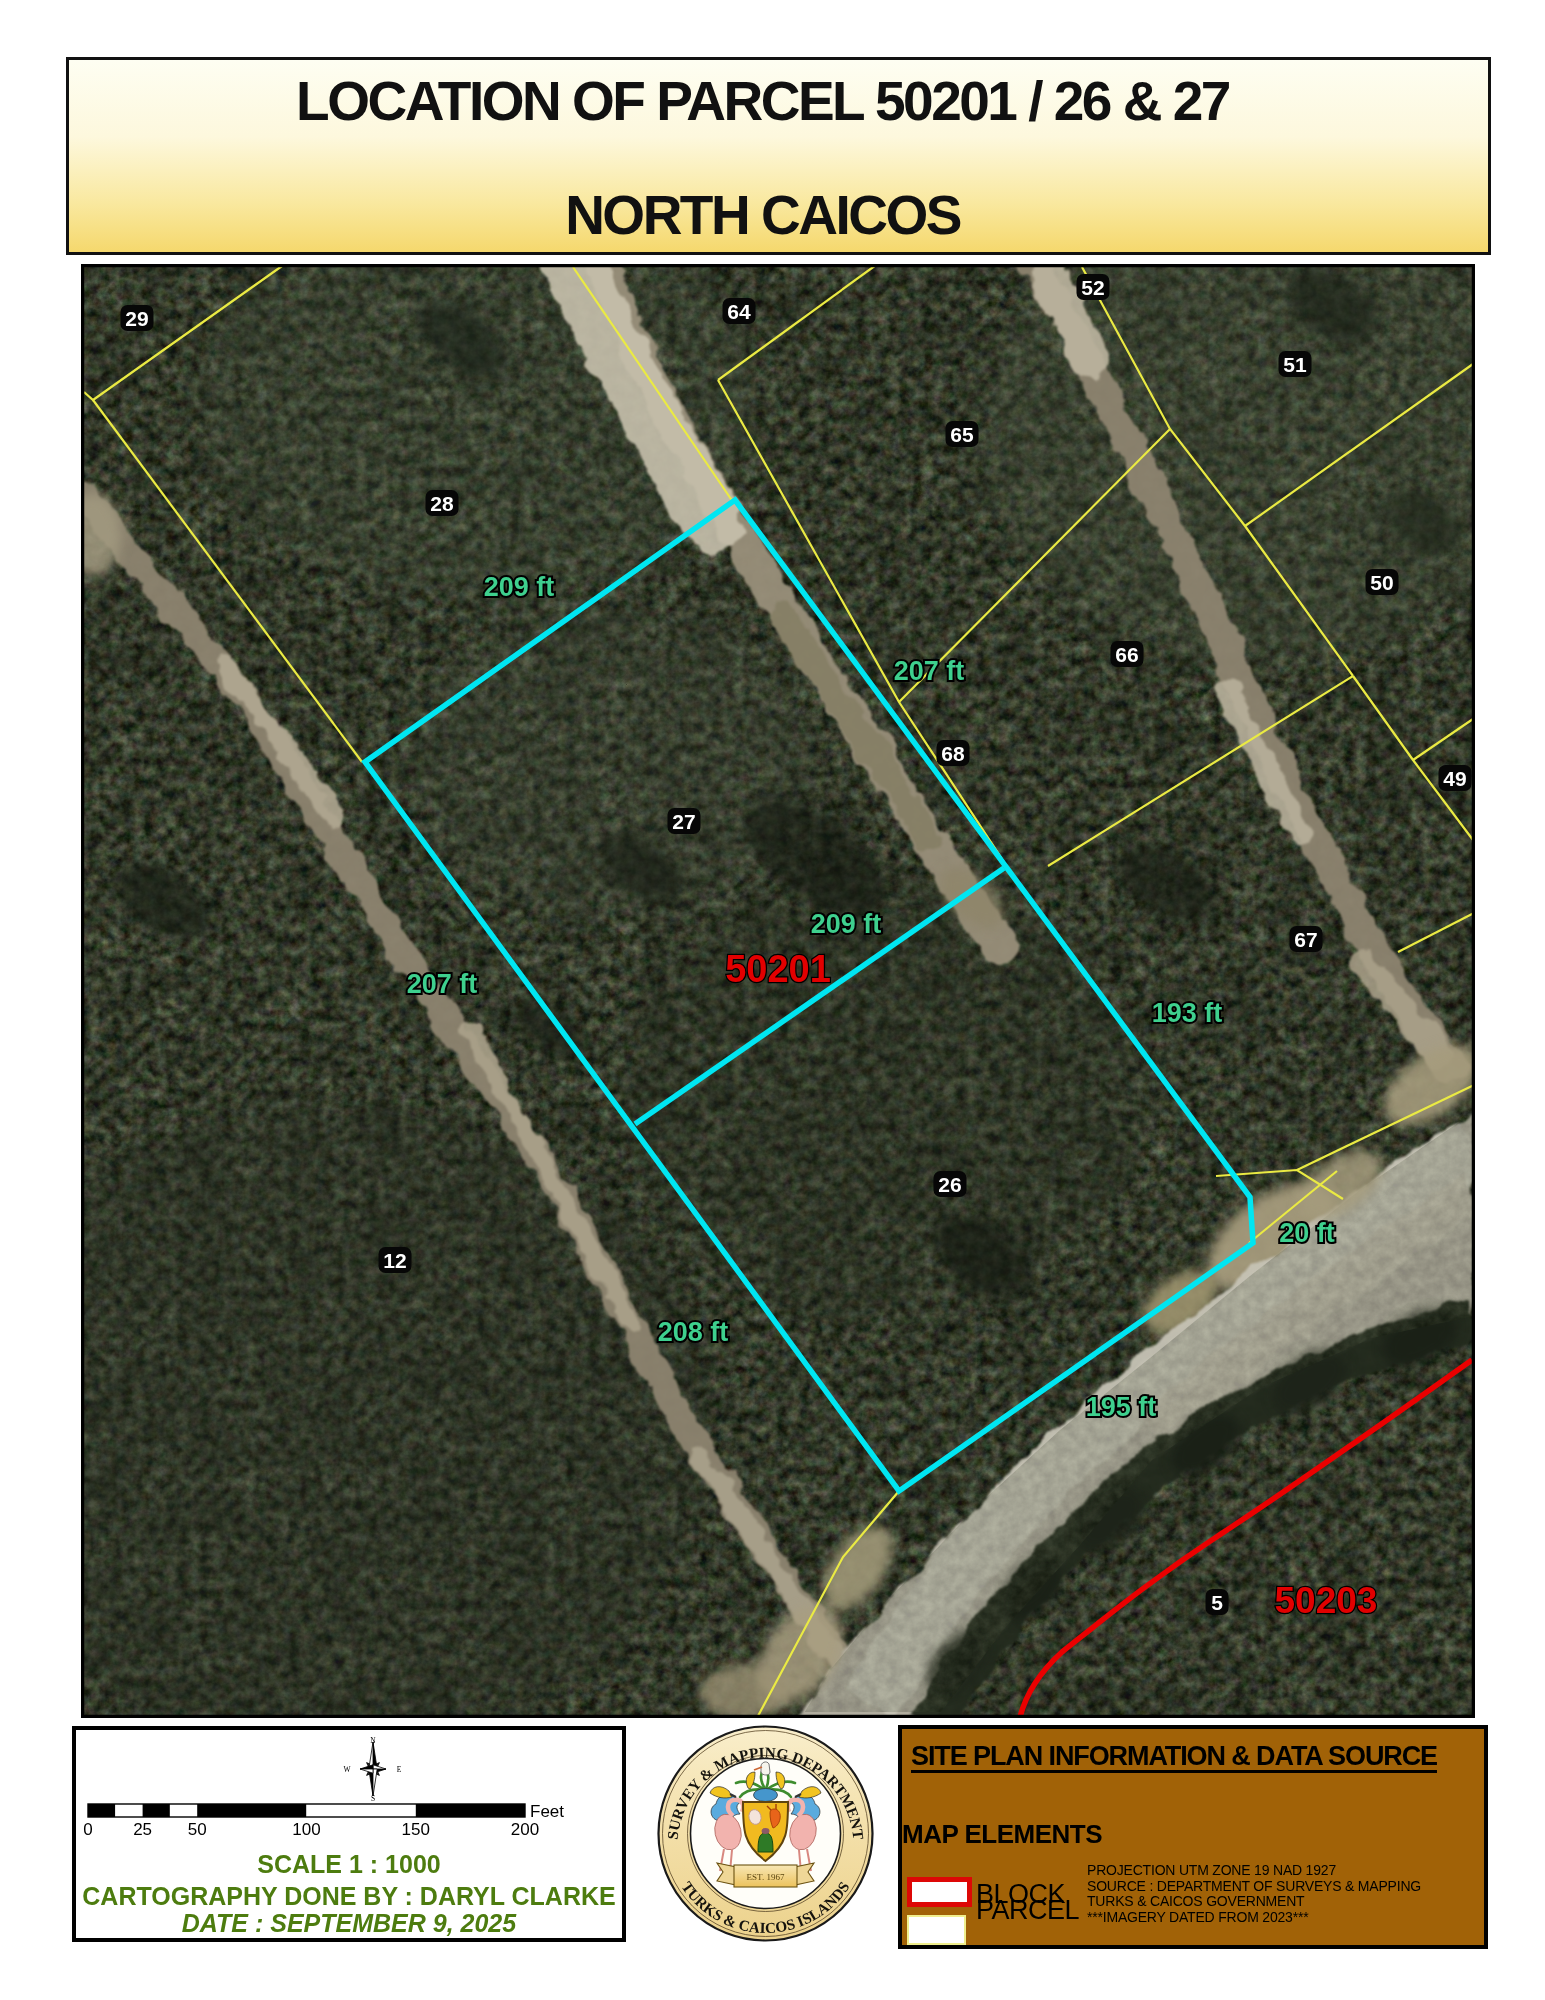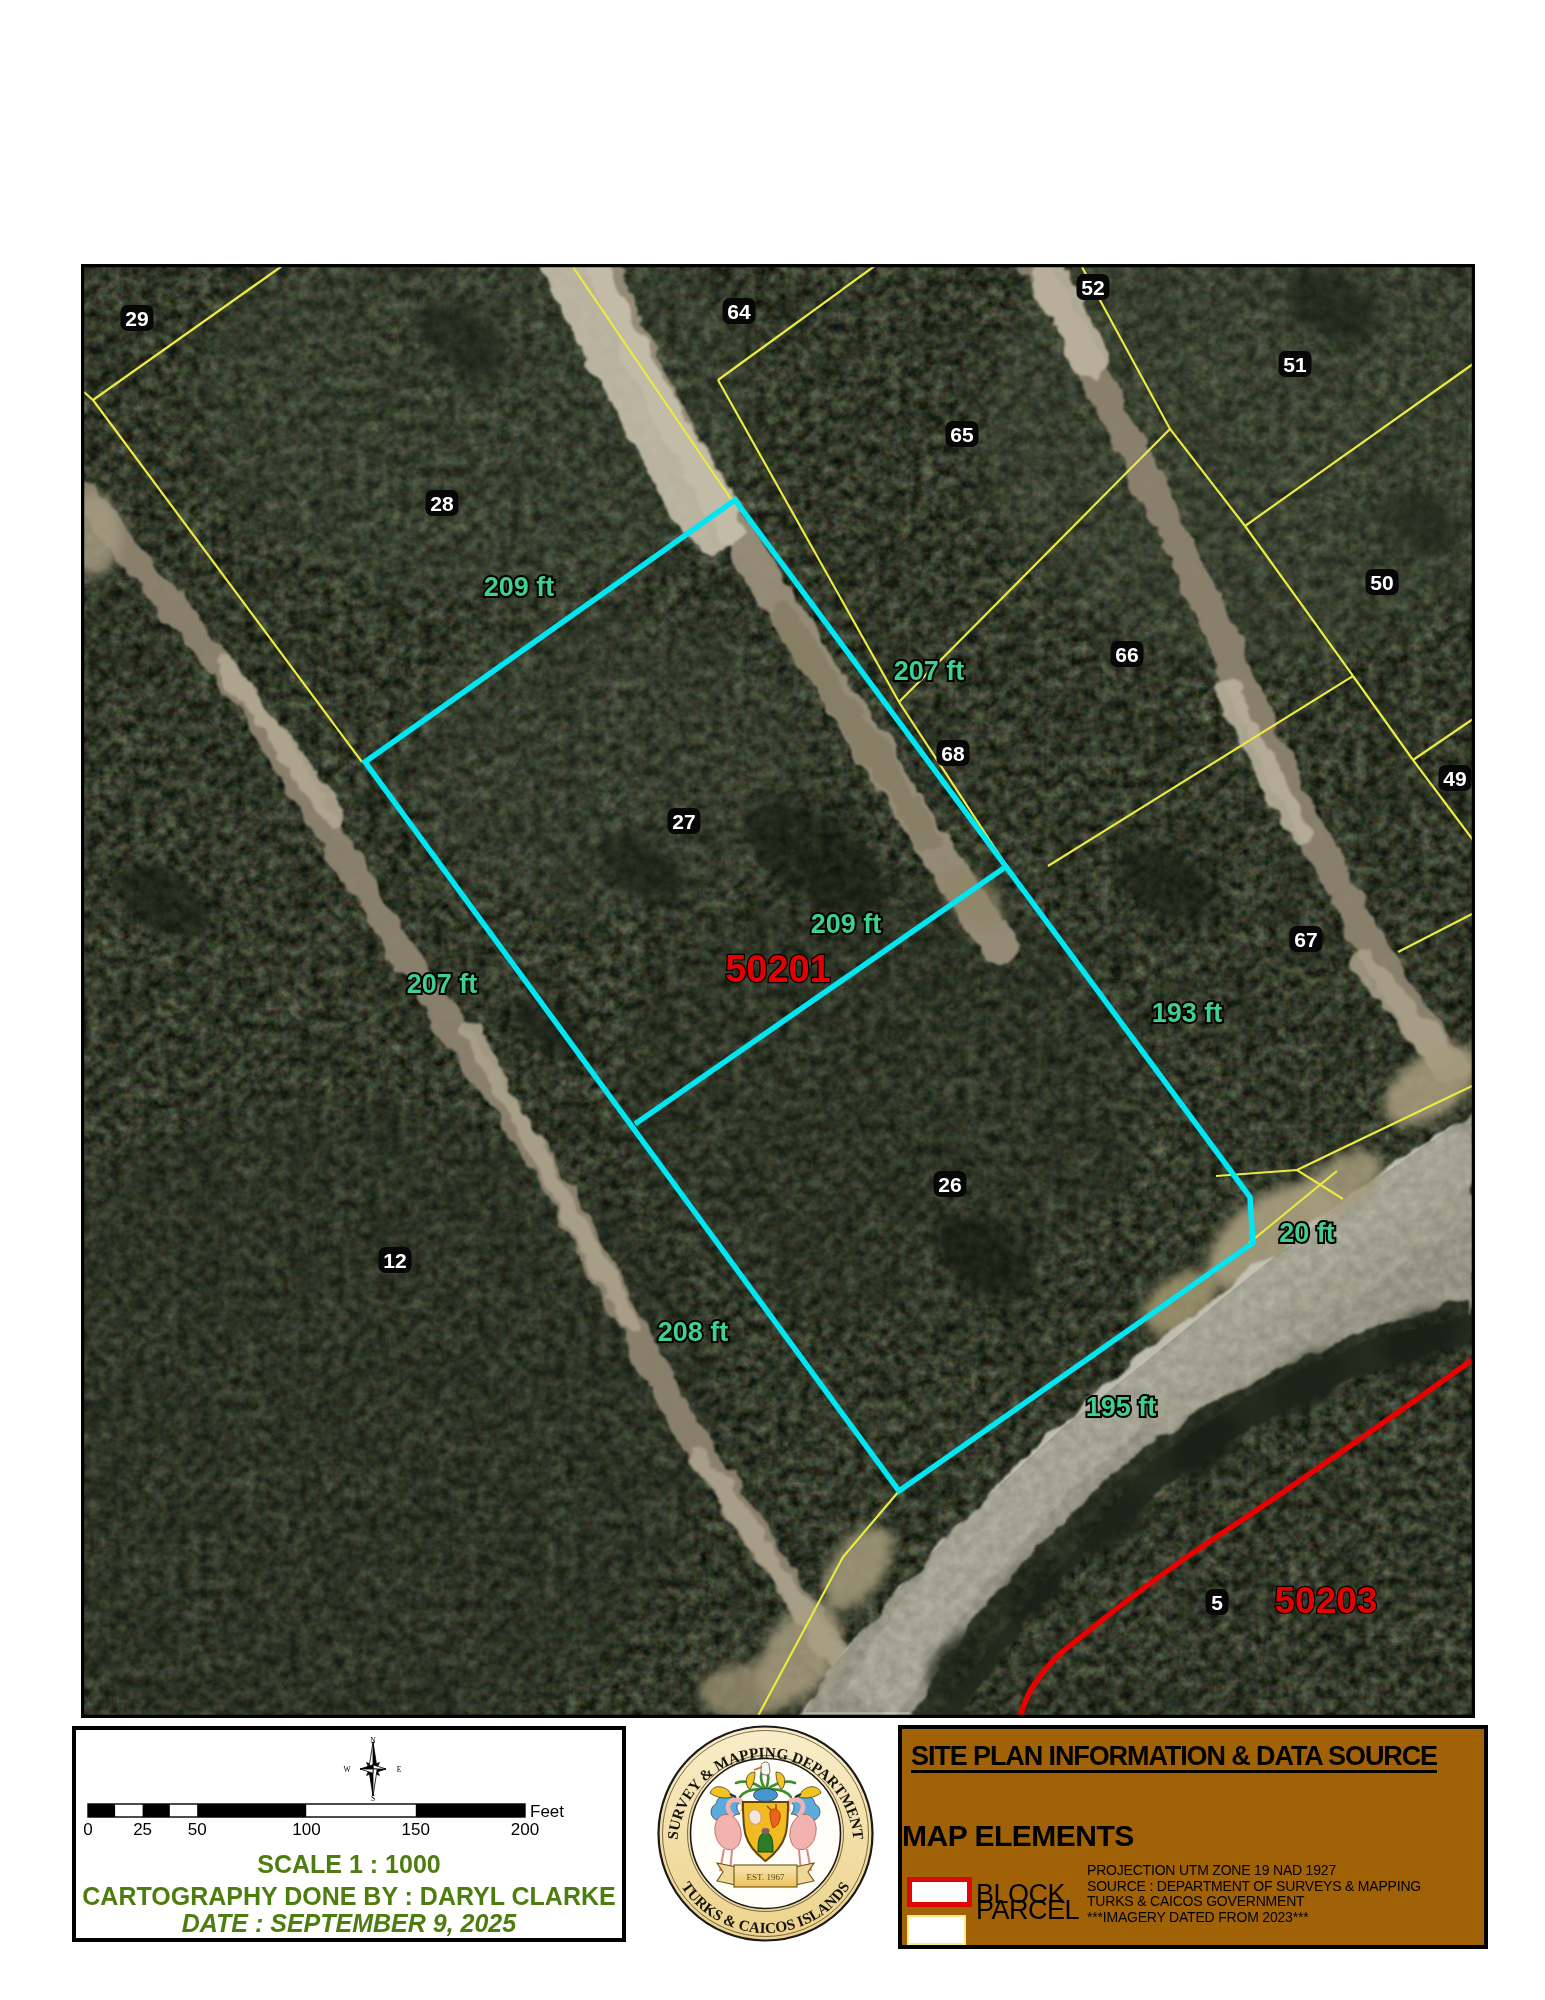--- a/index.html
+++ b/index.html
@@ -6,28 +6,32 @@
 #page{position:absolute;left:0;top:0;width:1545px;height:2000px;overflow:hidden;}
 #header{position:absolute;left:66px;top:57px;width:1419px;height:192px;background:linear-gradient(to bottom,#fefef2 0%,#fdf8dd 40%,#f9e89e 75%,#f5d86d 100%);border:3px solid #111;}
 #title1{position:absolute;left:-16px;top:9px;width:100%;text-align:center;font-weight:bold;font-size:55px;letter-spacing:-2.5px;color:#111;}
 #title2{position:absolute;left:-16px;top:123px;width:100%;text-align:center;font-weight:bold;font-size:55px;letter-spacing:-2.5px;color:#111;}
 #mapwrap{position:absolute;left:81px;top:264px;width:1394px;height:1454px;}
 #lbox{position:absolute;left:72px;top:1726px;width:554px;height:216px;border:4px solid #000;background:#fff;box-sizing:border-box;}
 #rbox{position:absolute;left:898px;top:1725px;width:590px;height:224px;border:4px solid #000;background:#a16207;box-sizing:border-box;}
 .ltext{position:absolute;width:100%;text-align:center;font-weight:bold;font-size:25px;color:#4d7c0f;white-space:nowrap;}
 #sealwrap{position:absolute;left:656px;top:1724px;width:219px;height:219px;}
 #rtitle{position:absolute;left:9px;top:12px;font-weight:bold;font-size:27px;letter-spacing:-1.1px;text-decoration:underline;text-decoration-thickness:3px;text-underline-offset:5px;white-space:nowrap;}
-#rmap{position:absolute;left:0px;top:90px;font-weight:bold;font-size:30px;letter-spacing:-0.5px;}
+#rmap{position:absolute;left:0px;top:90px;font-weight:bold;font-size:26px;letter-spacing:-0.5px;}
 .swatch{position:absolute;left:5px;width:55px;height:23px;background:#fff;}
 .swlabel{position:absolute;left:74px;font-size:27px;letter-spacing:-0.5px;}
 #rinfo{position:absolute;left:185px;top:134px;font-weight:normal;font-size:14px;line-height:15.6px;letter-spacing:-0.2px;white-space:nowrap;}
 </style>
 </head>
 <body>
 <div id="page">
+  <div id="header">
+    <div id="title1">LOCATION OF PARCEL 50201 / 26 &amp; 27</div>
+    <div id="title2">NORTH CAICOS</div>
+  </div>
   <div id="mapwrap"><svg width="1394" height="1454" viewBox="81 264 1394 1454" xmlns="http://www.w3.org/2000/svg">
         <defs>
           <filter id="veg" x="0%" y="0%" width="100%" height="100%" color-interpolation-filters="sRGB">
             <feTurbulence type="fractalNoise" baseFrequency="0.09" numOctaves="4" seed="11" result="n"></feTurbulence>
             <feColorMatrix in="n" type="matrix" values="1 0 0 0 0  1 0 0 0 0  1 0 0 0 0  0 0 0 0 1"></feColorMatrix>
             <feComponentTransfer>
               <feFuncR type="table" tableValues="-0.12 0.54"></feFuncR>
               <feFuncG type="table" tableValues="-0.10 0.58"></feFuncG>
               <feFuncB type="table" tableValues="-0.14 0.45"></feFuncB>
             </feComponentTransfer>

